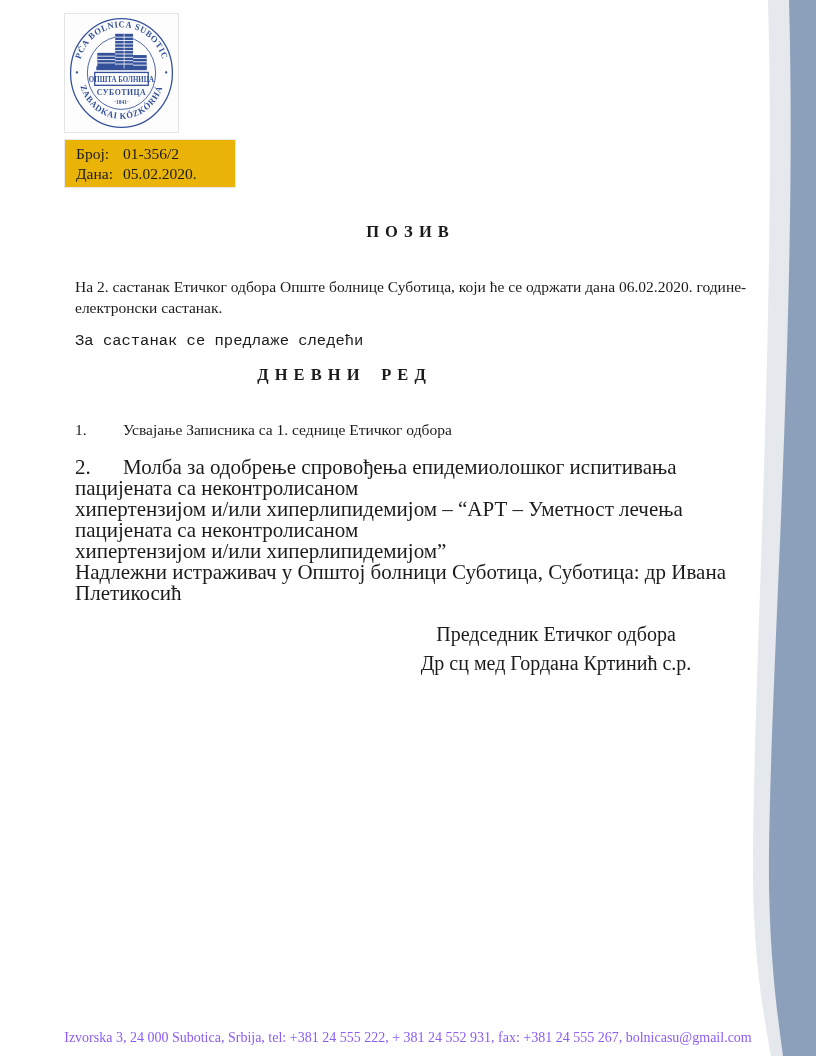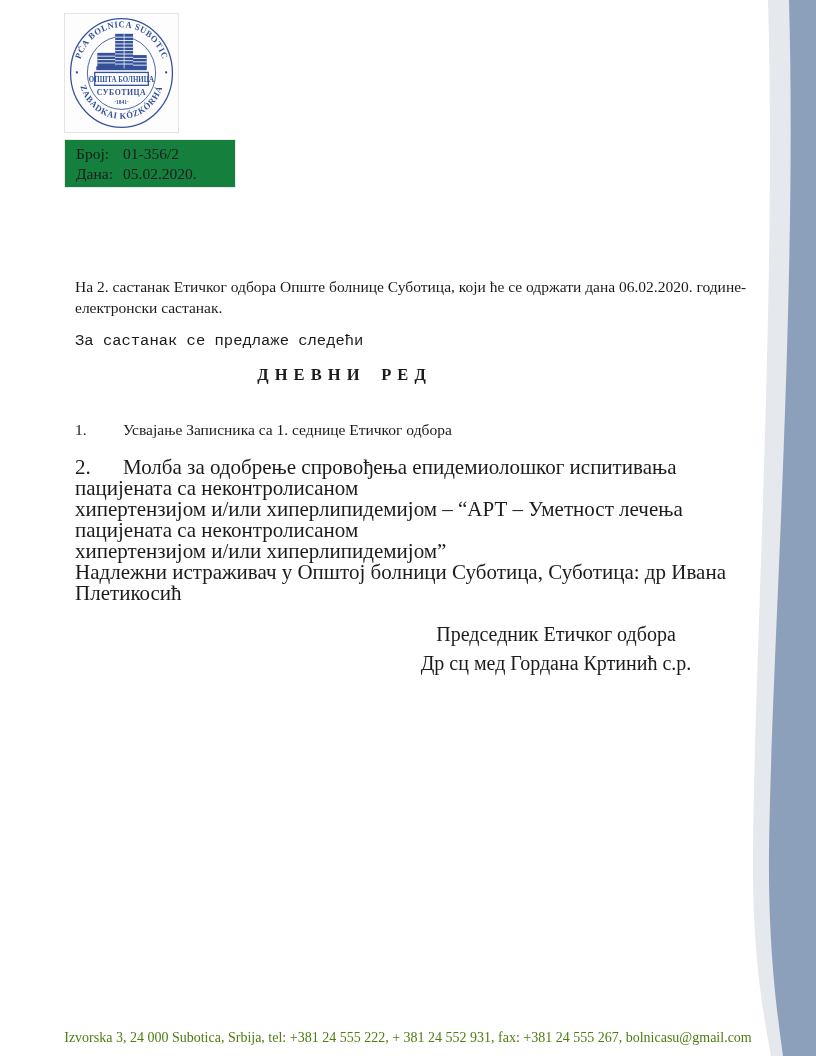--- a/index.html
+++ b/index.html
@@ -12,21 +12,21 @@
     overflow:hidden;
   }
   .band-svg{position:absolute;top:0;left:0;width:816px;height:1056px;pointer-events:none;}
   .logo-box{
     position:absolute;left:64px;top:13px;width:113px;height:118px;
     border:1px solid #e4e4e4;background:#fdfdfd;
     display:flex;align-items:center;justify-content:center;
   }
   .ref-box{
     position:absolute;left:64px;top:139px;width:172px;height:49px;
-    border:1px solid #e9e9e9;background:#15803d;
+    border:1px solid #e9e9e9;background:#eab308;
     padding:4px 0 0 11px;box-sizing:border-box;
     font-size:15.5px;line-height:20px;
   }
   .ref-row{white-space:nowrap;}
   .ref-label{display:inline-block;width:47px;}
   .doc-title{
     position:absolute;left:0;top:222px;width:816px;
     text-align:center;font-weight:bold;font-size:16.5px;
     letter-spacing:1px;white-space:pre;
   }
@@ -42,21 +42,21 @@
   .agenda-item2{position:absolute;left:75px;top:457px;width:700px;font-size:21px;line-height:21px;}
   .agenda-item2 .cont{display:block;}
   .item-number{display:inline-block;width:48px;}
   .signature{
     position:absolute;left:380px;top:624px;width:352px;
     text-align:center;font-size:20px;line-height:21px;
   }
   .signature .sig-name{display:block;margin-top:8px;}
   .footer{
     position:absolute;left:0;top:1030px;width:816px;
-    text-align:center;font-size:14px;color:#4d7c0f;
+    text-align:center;font-size:14px;color:#8b5cf6;
   }
   .seal-svg{display:block;}
 </style>
 </head>
 <body>
 
 <div class="page">
 
   <svg class="band-svg" viewBox="0 0 816 1056" xmlns="http://www.w3.org/2000/svg" aria-hidden="true">
     <path d="M 768,0 C 777,300 752,700 753,880 C 754,960 763,1012 771,1056 L 816,1056 L 816,0 Z" fill="#e5e8ec"></path>
@@ -114,20 +114,21 @@
 
   <div class="ref-box">
     <div class="ref-row">
       <span class="ref-label">Број:</span><span>01-356/2</span>
     </div>
     <div class="ref-row">
       <span class="ref-label">Дана:</span><span>05.02.2020.</span>
     </div>
   </div>
 
+  <div class="doc-title">П О З И В</div>
 
   <div class="intro">
     <span>На 2. састанак Етичког одбора Опште болнице Суботица, који ће се одржати дана 06.02.2020. године-</span>
     <span>електронски састанак.</span>
   </div>
 
   <div class="propose">За састанак се предлаже следећи</div>
 
   <div class="agenda-title">Д Н Е В Н И    Р Е Д</div>
 

